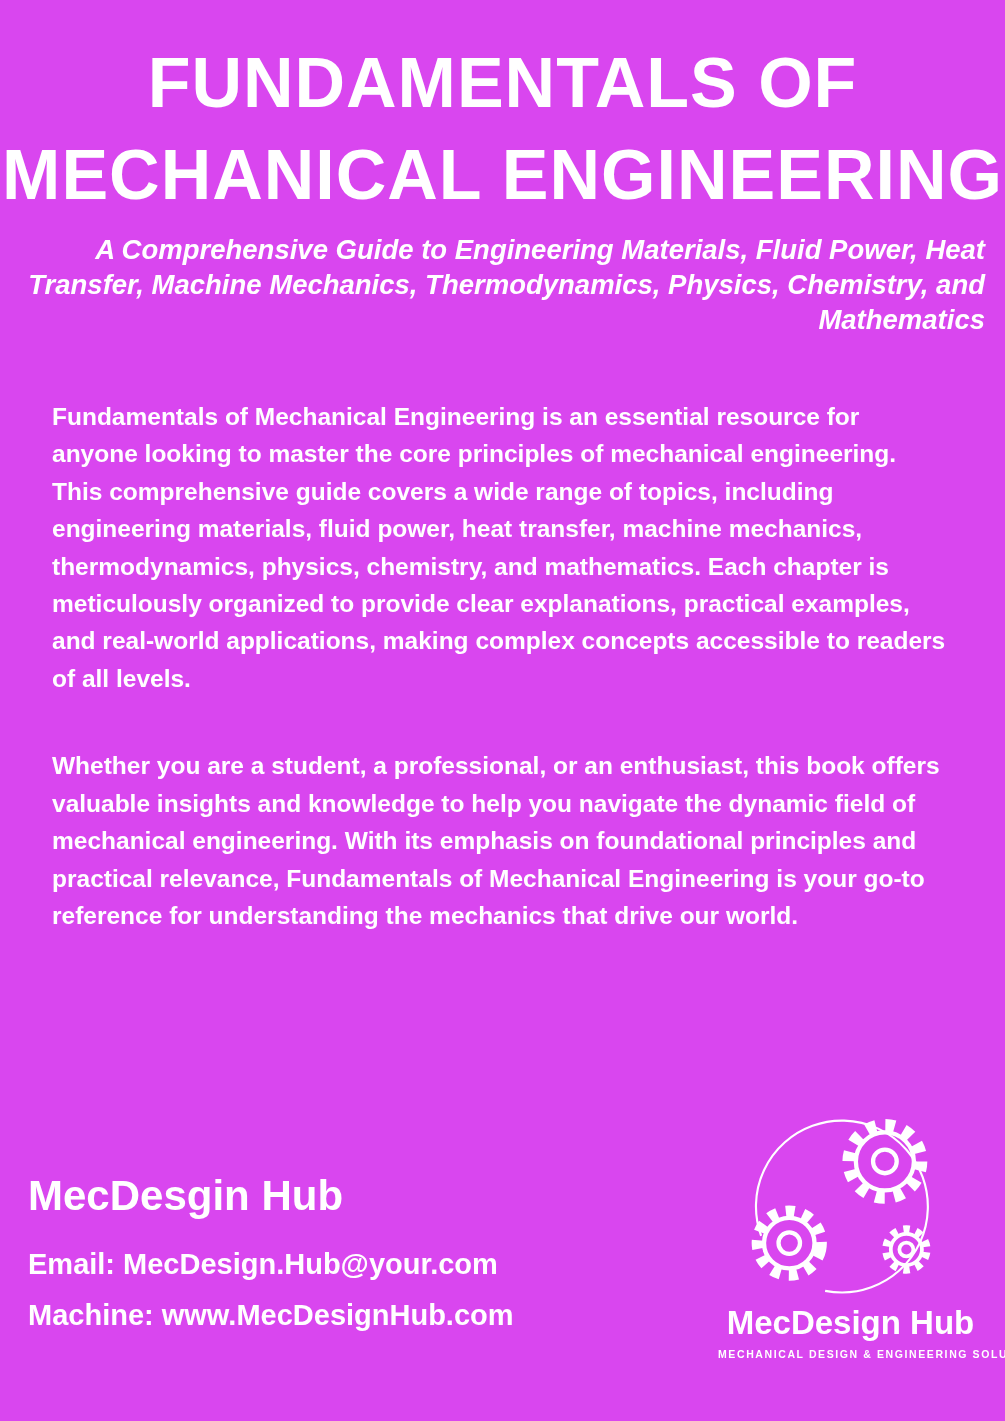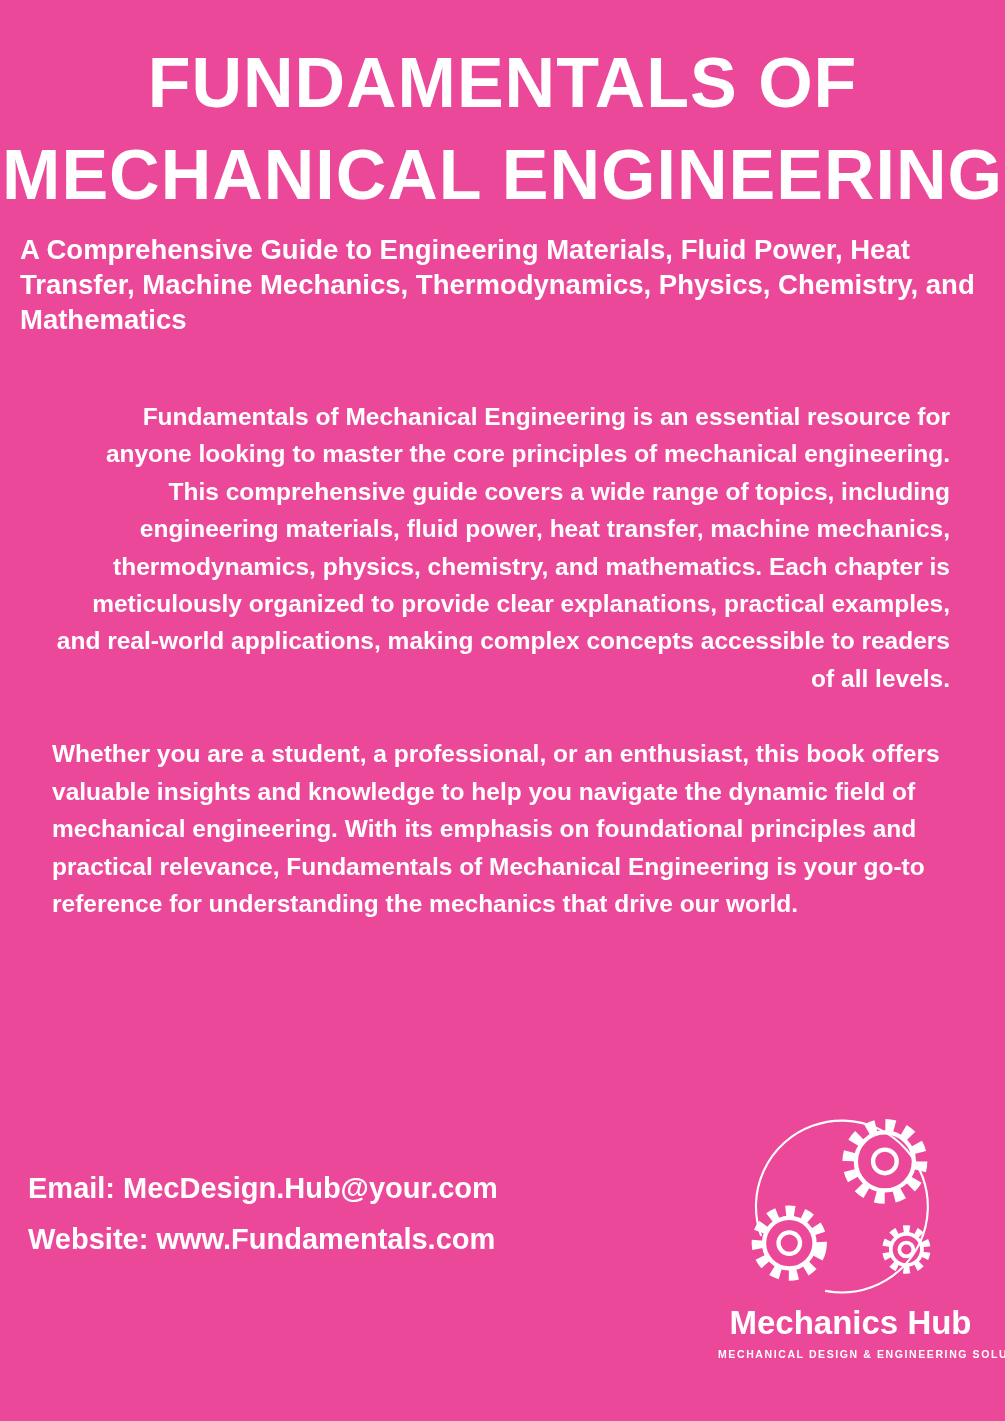--- a/index.html
+++ b/index.html
@@ -5,57 +5,57 @@
   html, body {
     margin: 0;
     padding: 0;
     background: #5d646e;
   }
   .page {
     position: relative;
     width: 1005px;
     height: 1421px;
     margin: 0 auto;
-    background: #ec4899;
+    background: #d946ef;
     color: #ffffff;
     font-family: "Liberation Sans", sans-serif;
     overflow: hidden;
     box-sizing: border-box;
   }
   .title-block {
     padding-top: 48px;
     text-align: center;
     font-weight: 700;
     line-height: 1.0;
   }
   .title-line {
     font-size: 70px;
     letter-spacing: 1px;
     margin: 0 0 22px 0;
   }
   .subtitle {
     margin: 14px auto 0 auto;
     width: 965px;
-    text-align: left;
+    text-align: right;
     font-size: 27.5px;
     font-weight: 700;
     line-height: 1.28;
+    font-style: italic;
   }
   .body-copy {
     margin: 60px 55px 0 52px;
     font-size: 24.5px;
     font-weight: 700;
     line-height: 1.53;
   }
   .body-copy p {
     margin: 0;
   }
   .body-copy p.gap-after {
-    margin-bottom: 38px;
-    text-align: right;
+    margin-bottom: 50px;
   }
   .footer-left {
     position: absolute;
     left: 28px;
     top: 1172px;
   }
   .brand-name {
     font-size: 42px;
     font-weight: 700;
     margin: 0 0 28px 0;
@@ -98,22 +98,23 @@
     <div class="title-line">MECHANICAL ENGINEERING</div>
     <div class="subtitle">A Comprehensive Guide to Engineering Materials, Fluid Power, Heat Transfer, Machine Mechanics, Thermodynamics, Physics, Chemistry, and Mathematics</div>
   </div>
 
   <div class="body-copy">
     <p class="gap-after">Fundamentals of Mechanical Engineering is an essential resource for anyone looking to master the core principles of mechanical engineering. This comprehensive guide covers a wide range of topics, including engineering materials, fluid power, heat transfer, machine mechanics, thermodynamics, physics, chemistry, and mathematics. Each chapter is meticulously organized to provide clear explanations, practical examples, and real-world applications, making complex concepts accessible to readers of all levels.</p>
     <p>Whether you are a student, a professional, or an enthusiast, this book offers valuable insights and knowledge to help you navigate the dynamic field of mechanical engineering. With its emphasis on foundational principles and practical relevance, Fundamentals of Mechanical Engineering is your go-to reference for understanding the mechanics that drive our world.</p>
   </div>
 
   <div class="footer-left">
+    <div class="brand-name">MecDesgin Hub</div>
     <div class="contact-line">Email: MecDesign.Hub@your.com</div>
-    <div class="contact-line">Website: www.Fundamentals.com</div>
+    <div class="contact-line">Machine: www.MecDesignHub.com</div>
   </div>
 
   <div class="footer-logo">
     <svg class="logo-art" width="215" height="188" viewBox="0 0 200 175" fill="none" stroke="#ffffff" xmlns="http://www.w3.org/2000/svg">
 
       <circle cx="92" cy="88" r="80" stroke-width="2" stroke-dasharray="420 90" transform="rotate(160 92 88)"></circle>
 
       <g>
         <circle cx="132" cy="46" r="33" stroke-width="13" stroke-dasharray="8.6 8.7"></circle>
         <circle cx="132" cy="46" r="27" stroke-width="4"></circle>
@@ -125,17 +126,17 @@
         <circle cx="43" cy="122" r="23.5" stroke-width="4"></circle>
         <circle cx="43" cy="122" r="10" stroke-width="4"></circle>
       </g>
 
       <g>
         <circle cx="152" cy="128" r="18" stroke-width="9" stroke-dasharray="5.6 5.7" transform="rotate(8 152 128)"></circle>
         <circle cx="152" cy="128" r="14.5" stroke-width="3.5"></circle>
         <circle cx="152" cy="128" r="6.5" stroke-width="3.5"></circle>
       </g>
     </svg>
-    <div class="logo-name">Mechanics Hub</div>
+    <div class="logo-name">MecDesign Hub</div>
     <div class="logo-tagline">MECHANICAL DESIGN &amp; ENGINEERING SOLUTIONS</div>
   </div>
 
 </div>
 
 </body></html>

